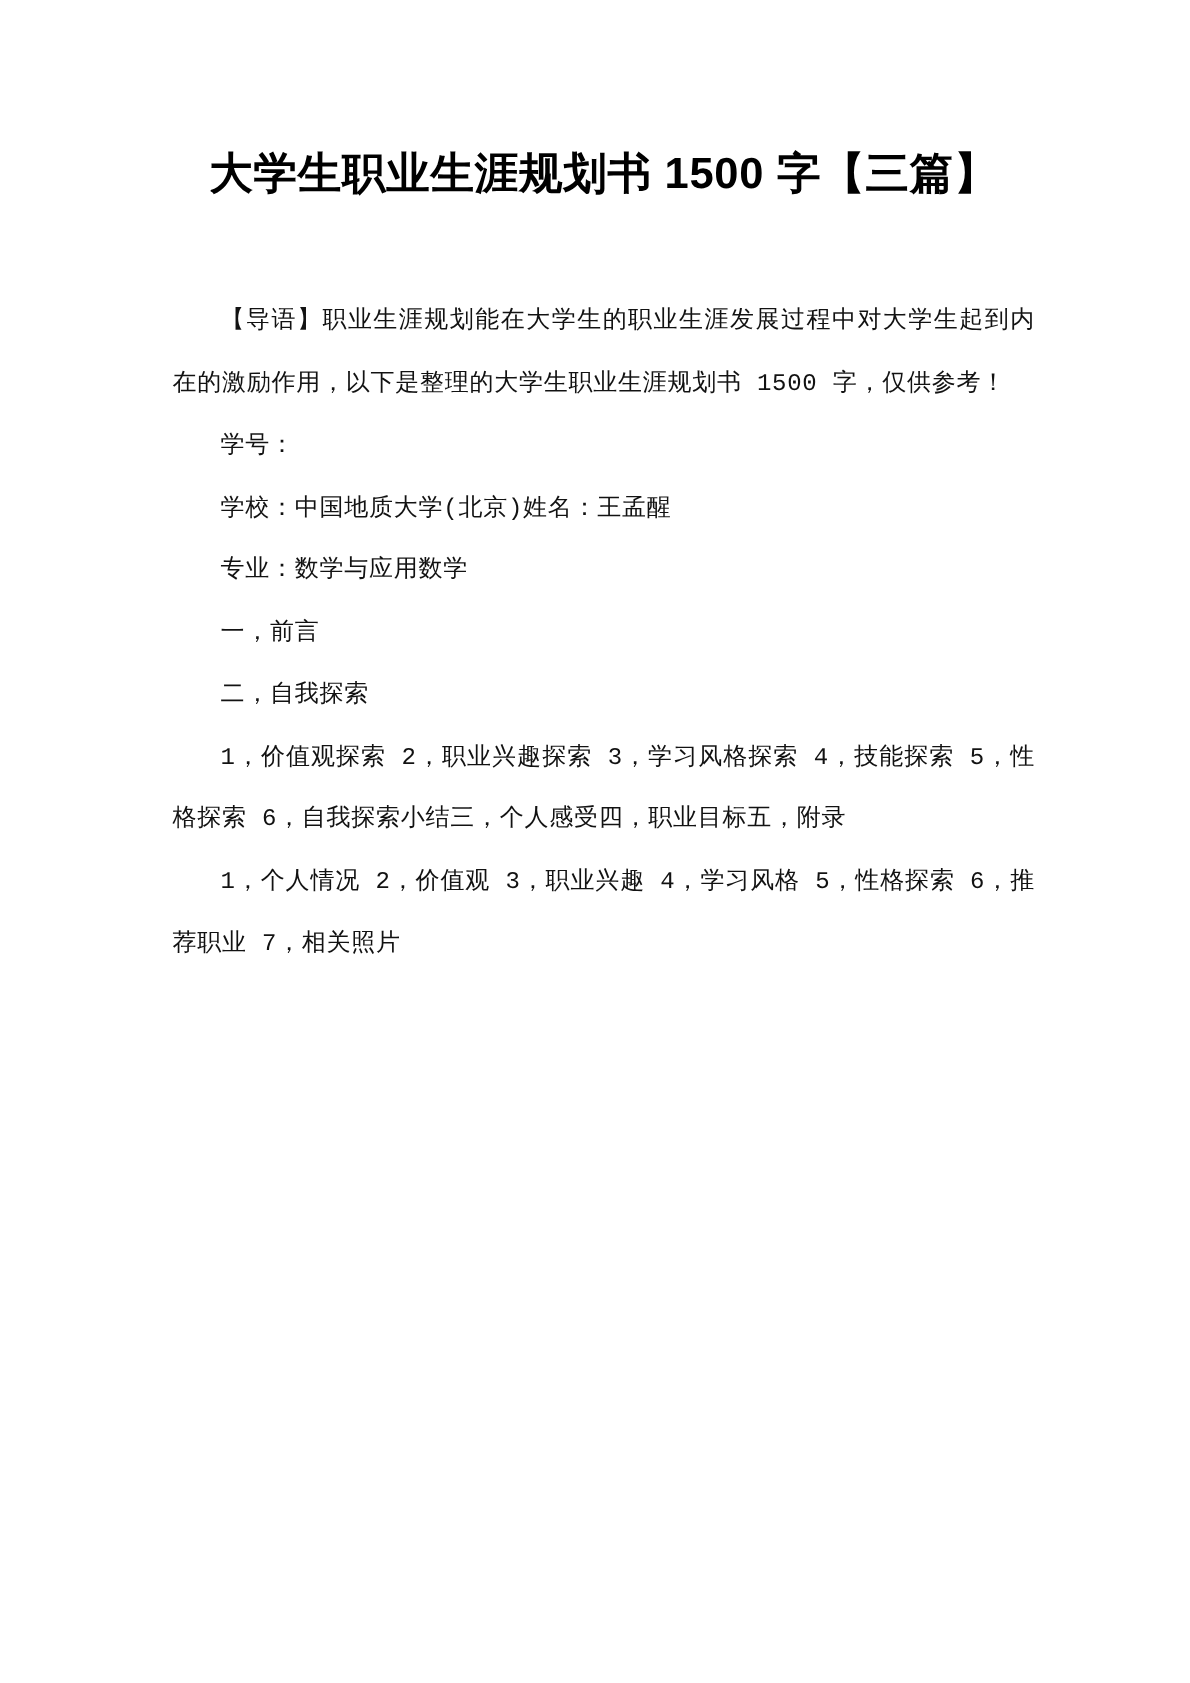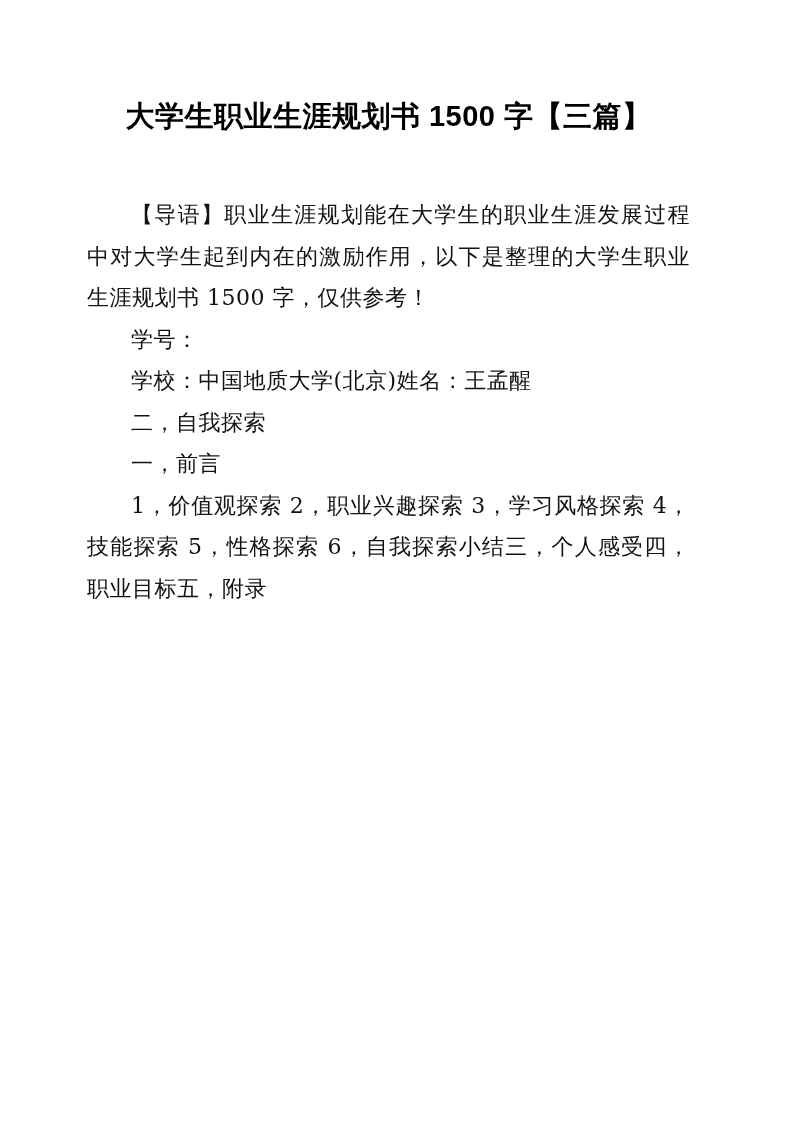--- a/index.html
+++ b/index.html
@@ -11,49 +11,52 @@
     position: relative;
     width: 793px;
     height: 1122px;
     margin: 0 auto;
     background: #ffffff;
     overflow: hidden;
     color: #121212;
     font-family: "DejaVu Serif", "Liberation Serif", serif;
   }
   .content {
-    padding: 96px 103px 0 87px;
+    padding: 96px 103px 0 115px;
   }
   .doc-title {
     margin: 0 0 58px 0;
     font-family: "Liberation Sans", "DejaVu Sans", sans-serif;
     font-weight: 700;
     font-size: 29px;
     line-height: 40px;
     text-align: center;
     color: #000000;
     letter-spacing: 0.5px;
     white-space: nowrap;
   }
   .para {
     margin: 0;
-    font-size: 22px;
+    font-size: 16px;
     line-height: 41.5px;
     text-align: justify;
     text-indent: 2em;
     letter-spacing: 0.5px;
+    font-family: Liberation Mono, monospace;
   }
 </style>
 </head>
 <body>
 
 <div class="page">
   <div class="content">
     <h1 class="doc-title">大学生职业生涯规划书 1500 字【三篇】</h1>
 
     <p class="para">【导语】职业生涯规划能在大学生的职业生涯发展过程中对大学生起到内在的激励作用，以下是整理的大学生职业生涯规划书 1500 字，仅供参考！</p>
     <p class="para">学号：</p>
     <p class="para">学校：中国地质大学(北京)姓名：王孟醒</p>
+    <p class="para">专业：数学与应用数学</p>
+    <p class="para">一，前言</p>
     <p class="para">二，自我探索</p>
-    <p class="para">一，前言</p>
     <p class="para">1，价值观探索 2，职业兴趣探索 3，学习风格探索 4，技能探索 5，性格探索 6，自我探索小结三，个人感受四，职业目标五，附录</p>
+    <p class="para">1，个人情况 2，价值观 3，职业兴趣 4，学习风格 5，性格探索 6，推荐职业 7，相关照片</p>
   </div>
 </div>
 
 </body></html>

